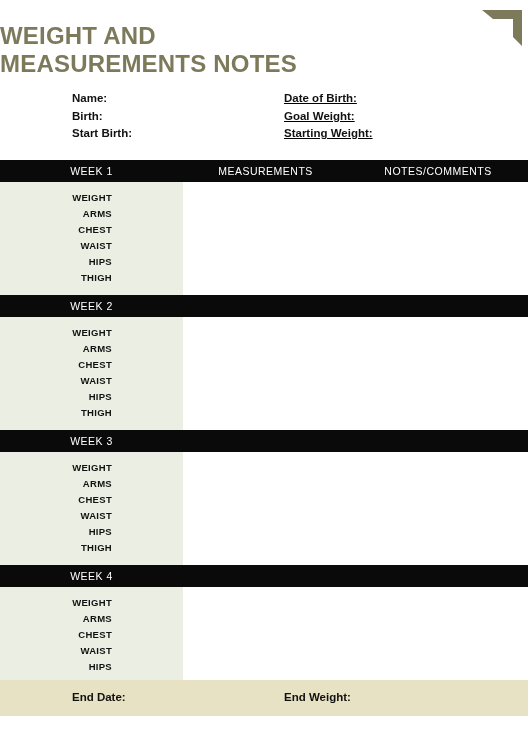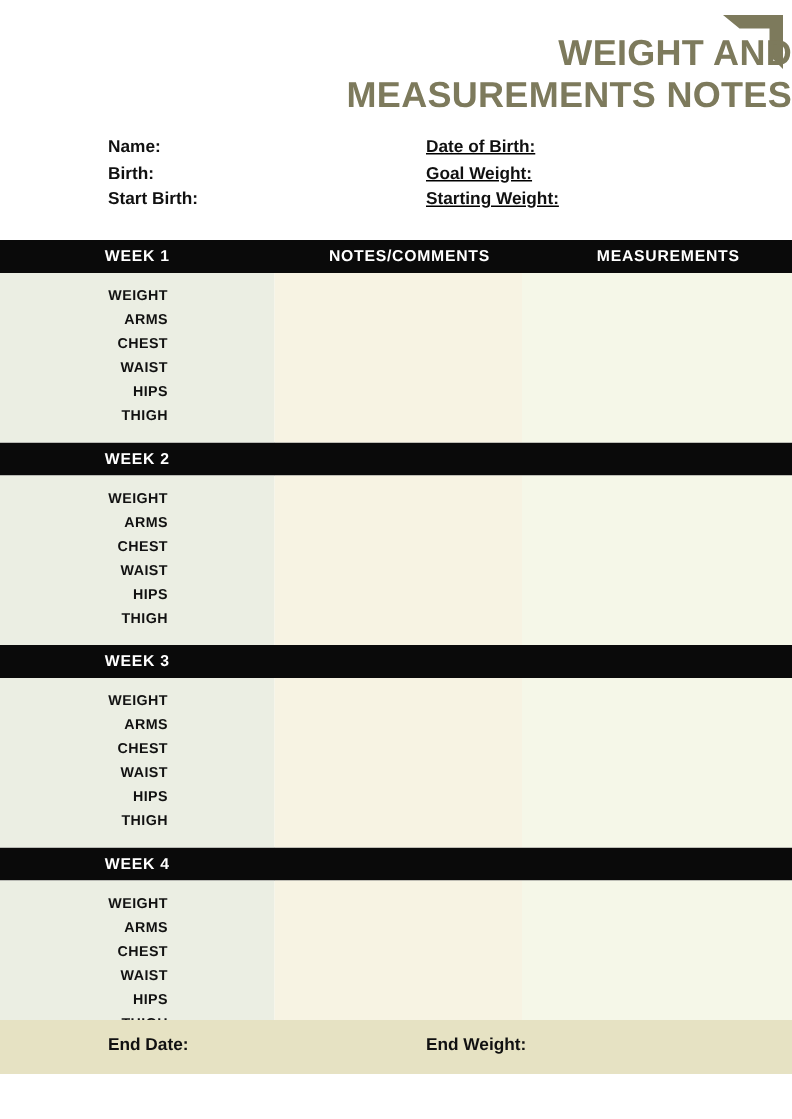--- a/index.html
+++ b/index.html
@@ -25,21 +25,21 @@
     height: 42px;
     pointer-events: none;
   }
 
   
   .title-block {
     position: absolute;
     top: 22px;
     left: 0;
     width: 528px;
-    text-align: right;
+    text-align: left;
   }
   .title-line {
     color: #7d7a5c;
     font-weight: bold;
     font-size: 24px;
     line-height: 28px;
     letter-spacing: 0.2px;
     white-space: nowrap;
   }
 
@@ -74,32 +74,33 @@
   }
 
   .week-header {
     display: flex;
     background: #0a0a0a;
     height: 22px;
     align-items: center;
   }
   .wh-cell {
     color: #ffffff;
-    font-weight: bold;
+    font-weight: normal;
     font-size: 10.5px;
     letter-spacing: 0.5px;
     text-align: center;
     white-space: nowrap;
   }
   .wh-cell.c1 { width: 183px; }
   .wh-cell.c2 { width: 165px; }
   .wh-cell.c3 { width: 180px; }
 
   .week-body {
     display: flex;
+    flex-direction: column;
   }
   .col-labels {
     width: 183px;
     background: #ebeee3;
     padding: 8px 0 9px 0;
     box-sizing: border-box;
   }
   .col-meas {
     width: 165px;
     background: #f7f3e3;
@@ -163,22 +164,22 @@
     <div class="info-label">Date of Birth:</div>
     <div class="info-label">Goal Weight:</div>
     <div class="info-label">Starting Weight:</div>
   </div>
 </div>
 
 <div class="table-area">
 
   <div class="week-header">
     <div class="wh-cell c1">WEEK 1</div>
+    <div class="wh-cell c2">MEASUREMENTS</div>
     <div class="wh-cell c3">NOTES/COMMENTS</div>
-    <div class="wh-cell c2">MEASUREMENTS</div>
   </div>
   <div class="week-body">
     <div class="col-labels">
       <div class="row-label">WEIGHT</div>
       <div class="row-label">ARMS</div>
       <div class="row-label">CHEST</div>
       <div class="row-label">WAIST</div>
       <div class="row-label">HIPS</div>
       <div class="row-label">THIGH</div>
     </div>

